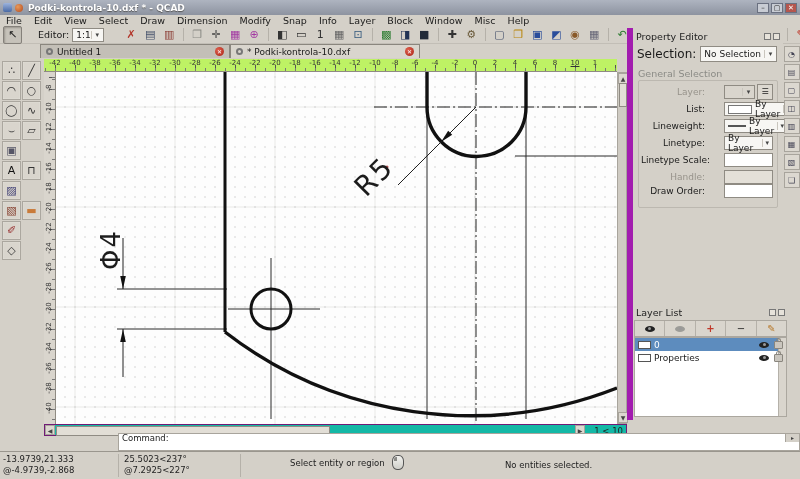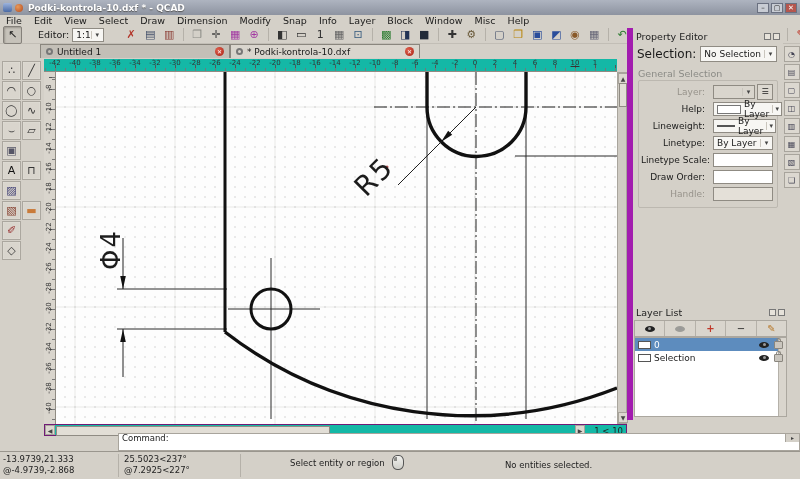--- a/index.html
+++ b/index.html
@@ -49,21 +49,21 @@
              color:#fff;font-size:6px;line-height:9px;text-align:center;flex:none}
 
   
   #toolpanel{position:absolute;left:0;top:59px;width:44px;height:374px}
   #tools{display:grid;grid-template-columns:20px 20px;padding:2px 0 0 2px}
   .tool{width:19px;height:19px;border:1px solid #aba79f;background:#d9d5cd;display:flex;align-items:center;
         justify-content:center;font-size:11px;margin:0 1px 1px 0;box-sizing:border-box;box-shadow:inset 0 0 1px #fff}
   .tool.empty{visibility:hidden}
 
   
-  #hruler{position:absolute;left:44px;top:59px;width:573px;height:13px;background:#14b8a6;
+  #hruler{position:absolute;left:44px;top:59px;width:573px;height:13px;background:#bef264;
           border-bottom:1px solid #8f8b83;overflow:hidden;box-sizing:border-box}
   #hruler::after{content:"";position:absolute;left:0;right:0;bottom:0;height:3px;
           background:repeating-linear-gradient(90deg,#777 0 1px,transparent 1px 10px);background-position:1px 0}
   #hruler::before{content:"";position:absolute;left:0;right:0;bottom:0;height:6px;
           background:repeating-linear-gradient(90deg,#555 0 1px,transparent 1px 20px);background-position:11px 0}
   .hlab{position:absolute;top:0;width:20px;text-align:center;font-size:7px;color:#333}
   #vruler{position:absolute;left:44px;top:72px;width:12px;height:352px;background:#d9d5cd;
           border-right:1px solid #8f8b83;overflow:hidden;box-sizing:border-box}
   #vruler::after{content:"";position:absolute;top:0;bottom:0;right:0;width:3px;
           background:repeating-linear-gradient(180deg,#777 0 1px,transparent 1px 10px);background-position:0 7px}
@@ -88,21 +88,21 @@
   #rightdock{position:absolute;left:627px;top:28px;width:156px;height:392px;background:#d4d0c8;border-left:6px solid #a21caf;box-sizing:border-box}
   .panel-title{height:14px;display:flex;align-items:center;font-size:9.5px;padding:1px 3px;color:#222}
   .ptbtns{margin-left:auto;display:flex;gap:2px}
   .ptb{width:7px;height:7px;border:1px solid #777;background:#e6e2da;box-sizing:border-box}
   .pe-selrow{display:flex;align-items:center;padding:2px 6px 4px 4px;gap:4px}
   .pe-sel-label{font-size:12px}
   .sel-combo{flex:1;height:16px}
   .pe-group-label{font-size:9.5px;color:#8b8b86;padding:2px 0 1px 5px}
   .pe-group{margin:0 5px;border:1px solid #bcb8b0;padding:4px 4px 6px 2px;border-radius:2px}
   .pe-row{display:flex;align-items:center;margin-bottom:3px;height:14px}
-  .pe-label{width:64px;text-align:right;font-size:9px;margin-right:8px;white-space:nowrap;flex:none}
+  .pe-label{width:64px;text-align:right;font-size:9px;margin-right:19px;white-space:nowrap;flex:none}
   .pe-label.dis{color:#97938b}
   .pe-ctl{flex:1;height:14px}
   .combo.dis{background:#d9d5cd;color:#888}
   .swatchbox{width:22px;height:7px;background:#fff;border:1px solid #777;margin-right:3px;flex:none}
   .lwline{width:18px;height:2px;background:#555;margin-right:3px;flex:none}
   .pe-input{height:14px;background:#fff;border:1px solid #8f8b83;box-sizing:border-box;flex:1}
   .pe-input.dis{background:#e4e0d8}
   .listbtn{width:14px;height:14px;border:1px solid #8f8b83;background:#dcd8d0;font-size:8px;line-height:13px;text-align:center;margin-left:2px;flex:none}
 
   
@@ -371,21 +371,21 @@
       <div class="pe-group-label">General Selection</div>
       <div class="pe-group">
         <div class="pe-row">
           <span class="pe-label dis">Layer:</span>
           <span class="combo dis pe-ctl">
               <span class="carrow">▾</span>
             </span>
           <span class="listbtn">☰</span>
         </div>
         <div class="pe-row">
-          <span class="pe-label">Help:</span>
+          <span class="pe-label">List:</span>
           <span class="combo pe-ctl">
             <span class="swatchbox"></span>
             <span>By Layer</span>
             <span class="carrow">▾</span>
           </span>
         </div>
         <div class="pe-row">
           <span class="pe-label">Lineweight:</span>
           <span class="combo pe-ctl">
             <span class="lwline"></span>
@@ -397,27 +397,27 @@
           <span class="pe-label">Linetype:</span>
           <span class="combo pe-ctl">
             <span>By Layer</span>
             <span class="carrow">▾</span>
           </span>
         </div>
         <div class="pe-row">
           <span class="pe-label">Linetype Scale:</span>
           <span class="pe-input"></span>
         </div>
-        <div class="pe-row">
-          <span class="pe-label">Draw Order:</span>
-          <span class="pe-input"></span>
-        </div>
         <div class="pe-row" style="margin-bottom:0">
           <span class="pe-label dis">Handle:</span>
           <span class="pe-input dis"></span>
+        </div>
+        <div class="pe-row">
+          <span class="pe-label">Draw Order:</span>
+          <span class="pe-input"></span>
         </div>
       </div>
     </div>
 
     <div id="ll-panel">
       <div class="panel-title">
         <span>Layer List</span>
         <span class="ptbtns">
             <span class="ptb"></span>
             <span class="ptb"></span>
@@ -437,21 +437,21 @@
       <div id="ll-list">
         <span class="llsb"></span>
       <div class="ll-row sel">
             <span class="swatch"></span>
             <span class="lname">0</span>
             <span class="eye"></span>
             <span class="lock"></span>
           </div>
           <div class="ll-row">
             <span class="swatch"></span>
-            <span class="lname">Selection</span>
+            <span class="lname">Properties</span>
             <span class="eye"></span>
             <span class="lock"></span>
           </div>
         </div>
     </div>
   </div>
 
   <div id="dockstrip">
       <span class="dockbtn">◔</span>
       <span class="dockbtn">▤</span>

